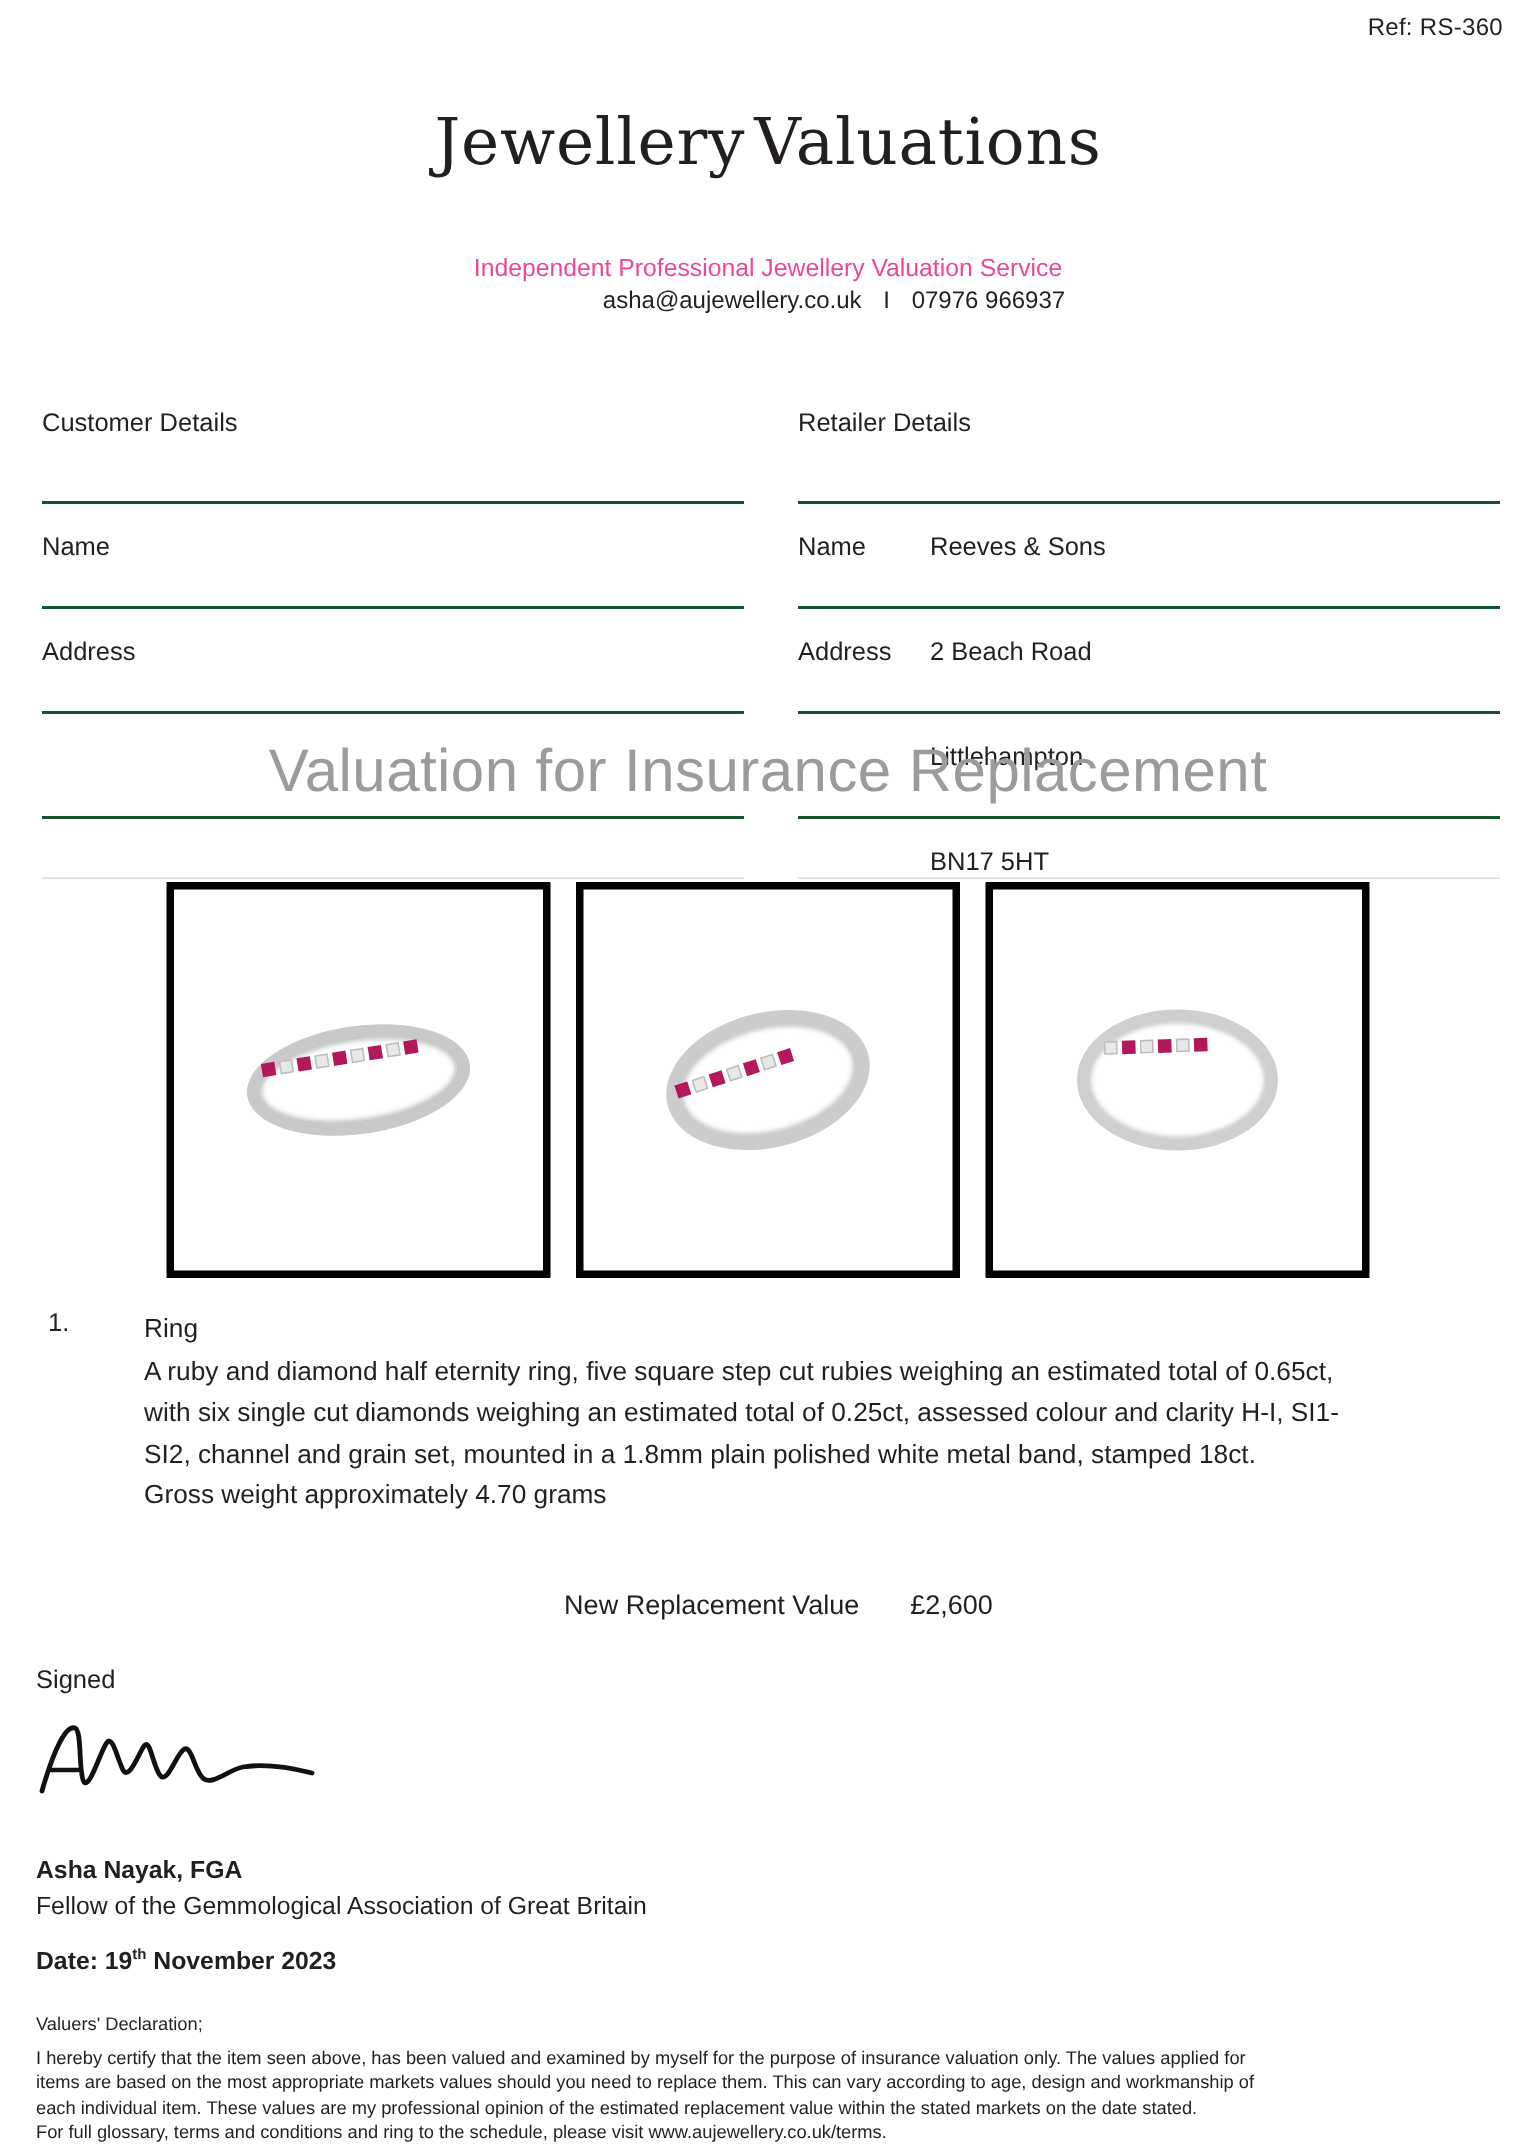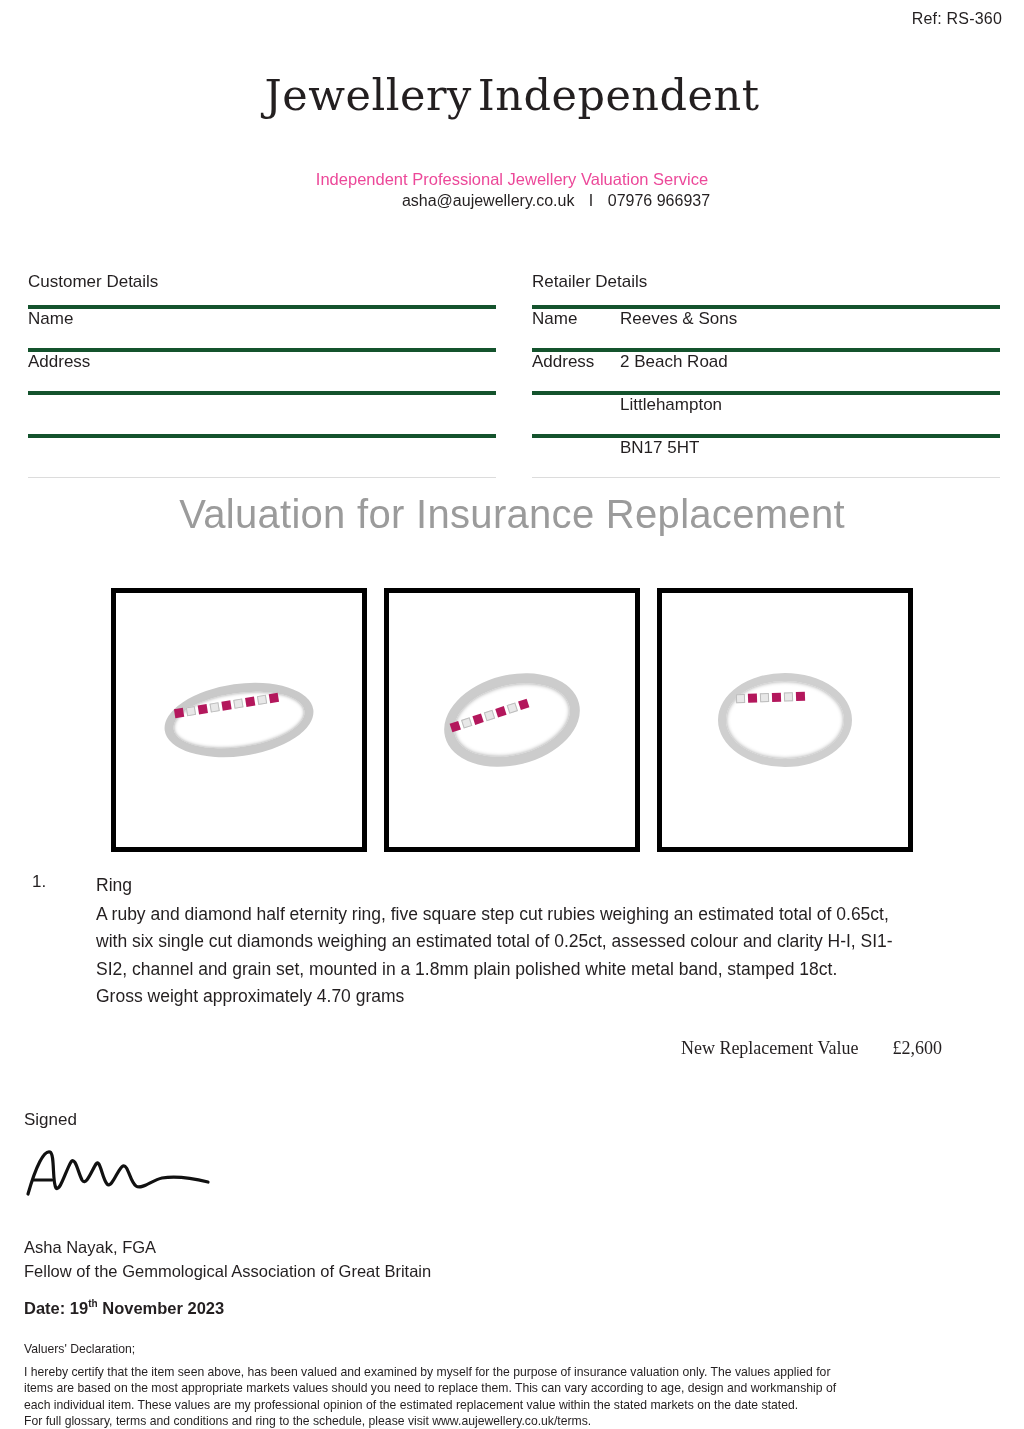--- a/index.html
+++ b/index.html
@@ -122,24 +122,25 @@
     display: flex;
     gap: 36px;
   }
   .details-col { width: 468px; }
   .details-title {
     font-size: 17px;
     padding-bottom: 13px;
   }
   .det-row {
     display: flex;
-    border-top: 4px solid #14532d;
+    border-top: 2px solid #14532d;
     height: 39px;
-    align-items: flex-start;
+    align-items: flex-end;
     font-size: 17px;
+    margin-top: 29px;
   }
   .det-row .lab { width: 88px; color: #231f20; }
   .det-row .val { flex: 1; }
   .det-row.last { border-bottom: 1px solid #dcdcdc; }
 
   
   .main-title {
     position: absolute;
     top: 492px;
     left: 0;
@@ -220,27 +221,26 @@
     top: 872px;
     left: 96px;
     width: 800px;
     font-size: 17.5px;
     line-height: 27.5px;
   }
   .item-title { margin-bottom: 1px; }
 
   .value-row {
     position: absolute;
-    top: 1038px;
+    top: 1060px;
     left: 96px;
     width: 846px;
     display: flex;
-    justify-content: flex-end;
+    justify-content: center;
     font-size: 18px;
-    font-family: Liberation Serif, serif;
   }
   .value-row .lbl { margin-right: 34px; }
 
   
   .signed-label {
     position: absolute;
     top: 1110px;
     left: 24px;
     font-size: 17px;
   }
@@ -249,20 +249,21 @@
     top: 1140px;
     left: 22px;
     width: 200px;
     height: 60px;
   }
   .sig-name {
     position: absolute;
     top: 1238px;
     left: 24px;
     font-size: 16.5px;
+    font-weight: bold;
   }
   .sig-fellow {
     position: absolute;
     top: 1262px;
     left: 24px;
     font-size: 16.5px;
   }
   .date-line {
     position: absolute;
     top: 1298px;
@@ -285,21 +286,21 @@
   .decl-title { margin-bottom: 6px; }
 </style>
 </head>
 <body>
 
 <div class="ref-line">Ref: RS-360</div>
 
 <div class="logo-block">
   <div class="logo-row">
     <div class="script-word">Jewellery</div>
-    <div class="script-word">Independent</div>
+    <div class="script-word">Valuations</div>
   </div>
 </div>
 
 <div class="tagline">Independent Professional Jewellery Valuation Service</div>
 <div class="contact">
   <span>asha@aujewellery.co.uk</span>
   <span class="sep">I</span>
   <span>07976 966937</span>
 </div>
 

